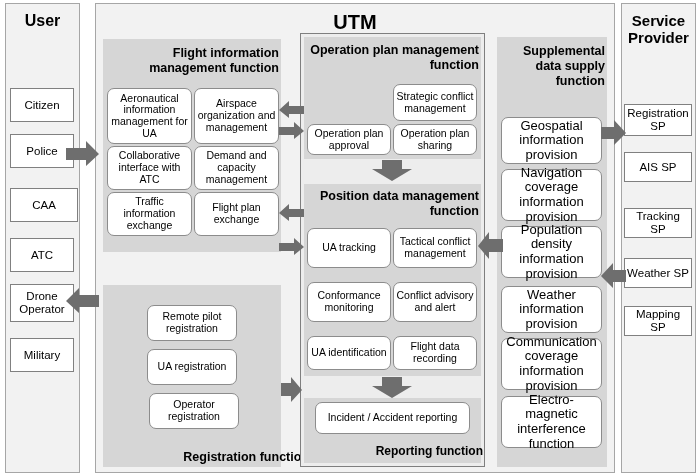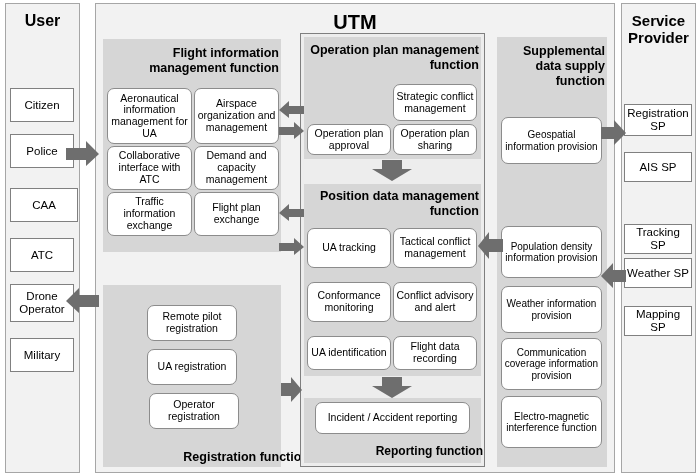--- a/index.html
+++ b/index.html
@@ -73,21 +73,21 @@
     box-sizing:border-box;
     display:flex;
     align-items:center;
     justify-content:center;
     text-align:center;
     font-size:10.5px;
     line-height:1.12;
     color:#000;
     padding:0 2px;
   }
-  .fbox.tiny{font-size:10px;}
+  .fbox.tiny{font-size:13px;}
 
   
   .arrow{position:absolute;}
   .arrow svg{display:block;}
 </style>
 </head>
 <body>
 
 <div id="canvas">
 
@@ -153,31 +153,32 @@
   </div>
 
   <div class="group" style="left:304px;top:398px;width:177px;height:65px;"></div>
   <div class="fbox" style="left:315px;top:402px;width:155px;height:32px;">Incident / Accident reporting</div>
   <div class="group-title sm" style="position:absolute;left:304px;top:440px;width:177px;">Reporting function</div>
 
   <div class="group" style="left:497px;top:37px;width:110px;height:430px;">
     <div class="group-title" style="padding-top:7px;">Supplemental data supply function</div>
   </div>
   <div class="fbox tiny" style="left:501px;top:117px;width:101px;height:47px;">Geospatial information provision</div>
+  <div class="fbox tiny" style="left:501px;top:169px;width:101px;height:52px;">Navigation coverage information provision</div>
   <div class="fbox tiny" style="left:501px;top:226px;width:101px;height:52px;">Population density information provision</div>
   <div class="fbox tiny" style="left:501px;top:286px;width:101px;height:47px;">Weather information provision</div>
   <div class="fbox tiny" style="left:501px;top:338px;width:101px;height:52px;">Communication coverage information provision</div>
   <div class="fbox tiny" style="left:501px;top:396px;width:101px;height:52px;">Electro-magnetic interference function</div>
 
   <div class="panel" style="left:621px;top:3px;width:75px;height:470px;">
     <div class="panel-title" style="font-size:15px;margin-top:8px;line-height:1.15;">Service Provider</div>
   </div>
   <div class="chip" style="left:624px;top:104px;width:68px;height:32px;">Registration SP</div>
   <div class="chip" style="left:624px;top:152px;width:68px;height:30px;">AIS SP</div>
-  <div class="chip" style="left:624px;top:208px;width:68px;height:30px;margin-top:16px;">Tracking SP</div>
+  <div class="chip" style="left:624px;top:208px;width:68px;height:30px;">Tracking SP</div>
   <div class="chip" style="left:624px;top:258px;width:68px;height:30px;">Weather SP</div>
   <div class="chip" style="left:624px;top:306px;width:68px;height:30px;">Mapping SP</div>
 
   <div class="arrow" style="left:66px;top:141px;">
     <svg width="34" height="26" viewBox="0 0 34 26">
       <polygon points="0,7 20,7 20,0 33,13 20,25 20,19 0,19" fill="#6e6e6e"></polygon>
     </svg>
   </div>
 
   <div class="arrow" style="left:66px;top:288px;">

